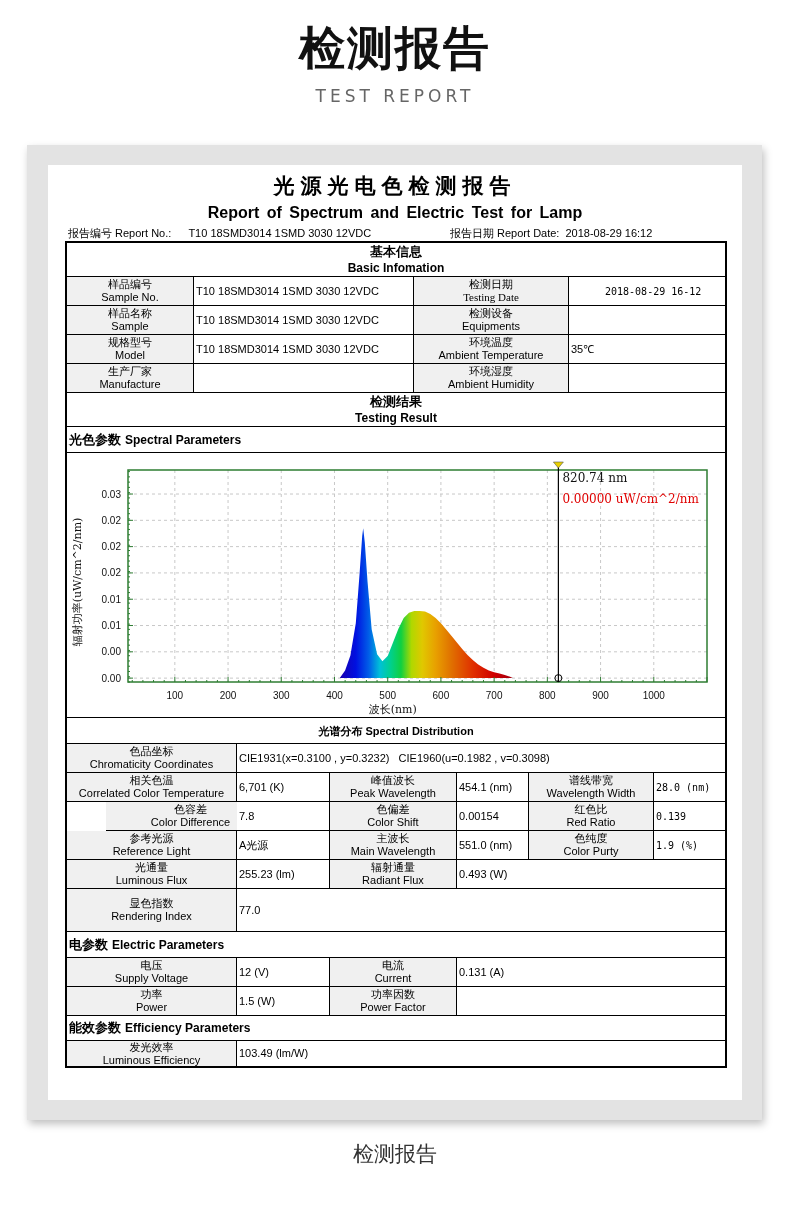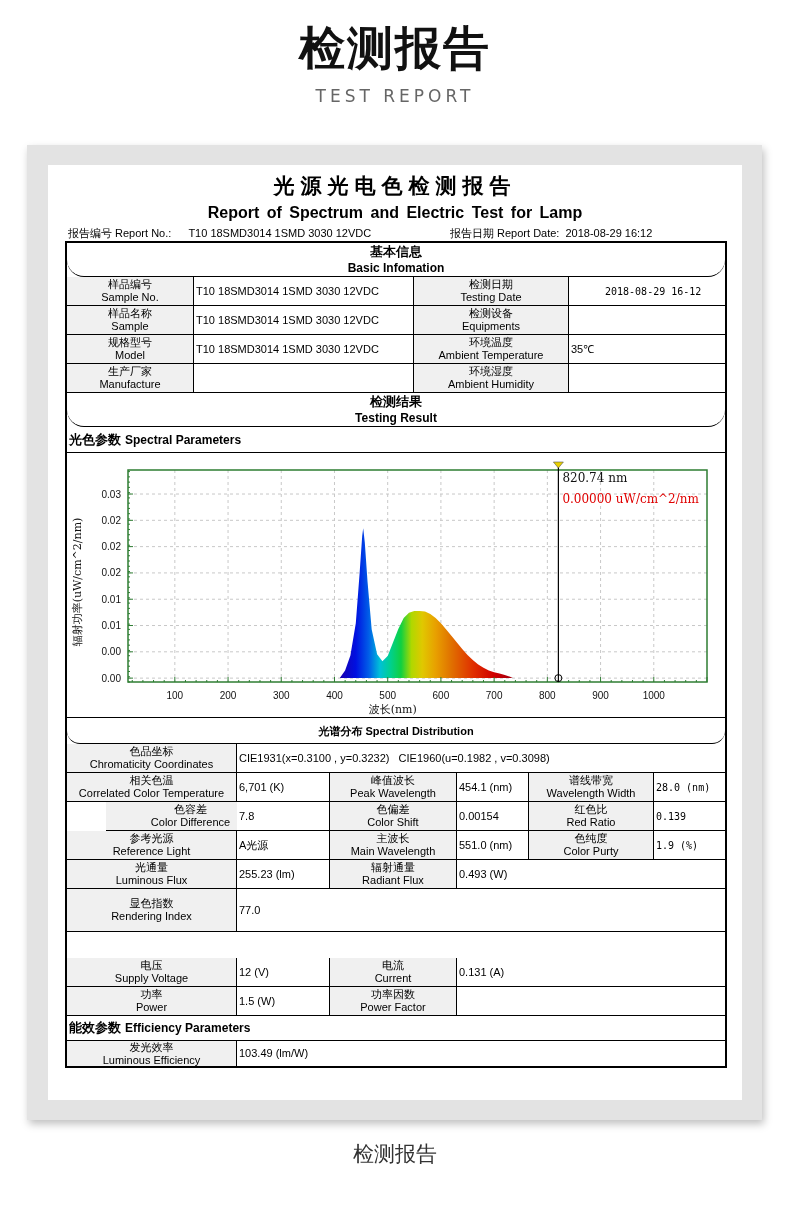--- a/index.html
+++ b/index.html
@@ -13,21 +13,21 @@
 
   .doc-title { position: absolute; left: 48px; width: 694px; top: 172px; text-align: center; font-size: 21px; font-weight: bold; letter-spacing: 6px; font-family: "DejaVu Serif", serif; }
   .doc-subtitle { position: absolute; left: 48px; width: 694px; top: 204px; text-align: center; font-size: 16px; font-weight: bold; word-spacing: 3px; font-family: "Liberation Sans", sans-serif; }
   .meta-line { position: absolute; top: 226px; font-size: 11px; font-family: "Liberation Sans", sans-serif; white-space: nowrap; }
 
   .report { position: absolute; left: 65px; top: 241px; width: 662px; height: 827px; border: 2px solid #000; box-sizing: border-box; }
   .cell { position: absolute; box-sizing: border-box; border-right: 1px solid #000; border-bottom: 1px solid #000; font-family: "Liberation Sans", sans-serif; font-size: 11px; line-height: 13px; overflow: hidden; }
   .cell.lab { background: #f0f0f0; text-align: center; display: flex; flex-direction: column; justify-content: center; align-items: center; }
   .cell.val { background: #fff; display: flex; align-items: center; padding-left: 2px; }
   .cell.noright { border-right: none; }
-  .section-head { position: absolute; left: 0; width: 658px; box-sizing: border-box; border-bottom: 1px solid #000; text-align: center; font-family: "Liberation Sans", sans-serif; font-weight: bold; font-size: 12px; display: flex; flex-direction: column; justify-content: center; line-height: 16px; border-radius: 17px; }
+  .section-head { position: absolute; left: 0; width: 658px; box-sizing: border-box; border-bottom: 1px solid #000; text-align: center; font-family: "Liberation Sans", sans-serif; font-weight: bold; font-size: 12px; display: flex; flex-direction: column; justify-content: center; line-height: 16px; }
   .section-head .zh { font-size: 13px; }
   .group-head { position: absolute; left: 0; width: 658px; box-sizing: border-box; border-bottom: 1px solid #000; font-family: "Liberation Sans", sans-serif; font-weight: bold; font-size: 12px; padding-left: 2px; display: flex; align-items: center; }
   .group-head .zh { font-size: 13px; margin-right: 4px; }
 
   .chart-area { position: absolute; left: 0; top: 210px; width: 658px; height: 265px; border-bottom: 1px solid #000; box-sizing: border-box; }
   .chart-svg { position: absolute; left: 0; top: 0; }
 
   .caption { position: absolute; left: 0; width: 790px; top: 1140px; text-align: center; font-size: 21px; color: #333; font-family: "DejaVu Sans", sans-serif; }
 </style>
 </head>
@@ -56,21 +56,21 @@
     <span class="zh">基本信息</span>
     <span>Basic Infomation</span>
   </div>
 
   <div>
     <div class="cell lab" style="left:0; top:34px; width:127px; height:29px;">
         <span>样品编号</span>
         <span>Sample No.</span>
       </div>
     <div class="cell val" style="left:127px; top:34px; width:220px; height:29px;">T10 18SMD3014 1SMD 3030 12VDC</div>
-    <div class="cell lab" style="left:347px; top:34px; width:155px; height:29px;">
+    <div class="cell lab" style="left:347px; top:34px; width:155px; height:29px;font-family:Liberation Serif, serif;">
         <span>检测日期</span>
         <span>Testing Date</span>
       </div>
     <div class="cell val noright" style="left:502px; top:34px; width:156px; height:29px; font-family:'DejaVu Sans Mono', monospace; font-size:10px;padding-left:36px;">2018-08-29 16-12</div>
   </div>
   <div>
     <div class="cell lab" style="left:0; top:63px; width:127px; height:29px;">
         <span>样品名称</span>
         <span>Sample</span>
       </div>
@@ -363,20 +363,24 @@
       <span>Radiant Flux</span>
     </div>
   <div class="cell val noright" style="left:390px; top:617px; width:268px; height:29px;">0.493 (W)</div>
 
   <div class="cell lab" style="left:0; top:646px; width:170px; height:43px;">
       <span>显色指数</span>
       <span>Rendering Index</span>
     </div>
   <div class="cell val noright" style="left:170px; top:646px; width:488px; height:43px;">77.0</div>
 
+  <div class="group-head" style="top:689px; height:26px;">
+    <span class="zh">电参数</span>
+    <span>Electric Parameters</span>
+  </div>
 
   <div class="cell lab" style="left:0; top:715px; width:170px; height:29px;">
       <span>电压</span>
       <span>Supply Voltage</span>
     </div>
   <div class="cell val" style="left:170px; top:715px; width:93px; height:29px;">12 (V)</div>
   <div class="cell lab" style="left:263px; top:715px; width:127px; height:29px;">
       <span>电流</span>
       <span>Current</span>
     </div>

